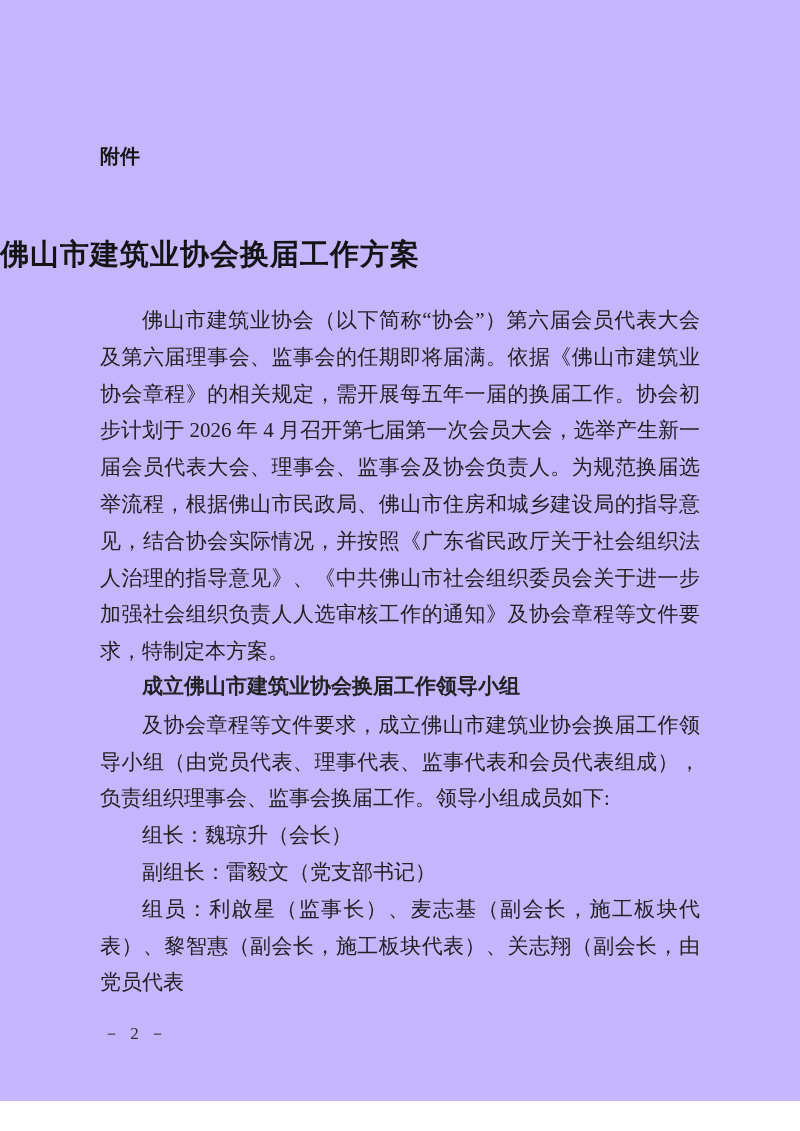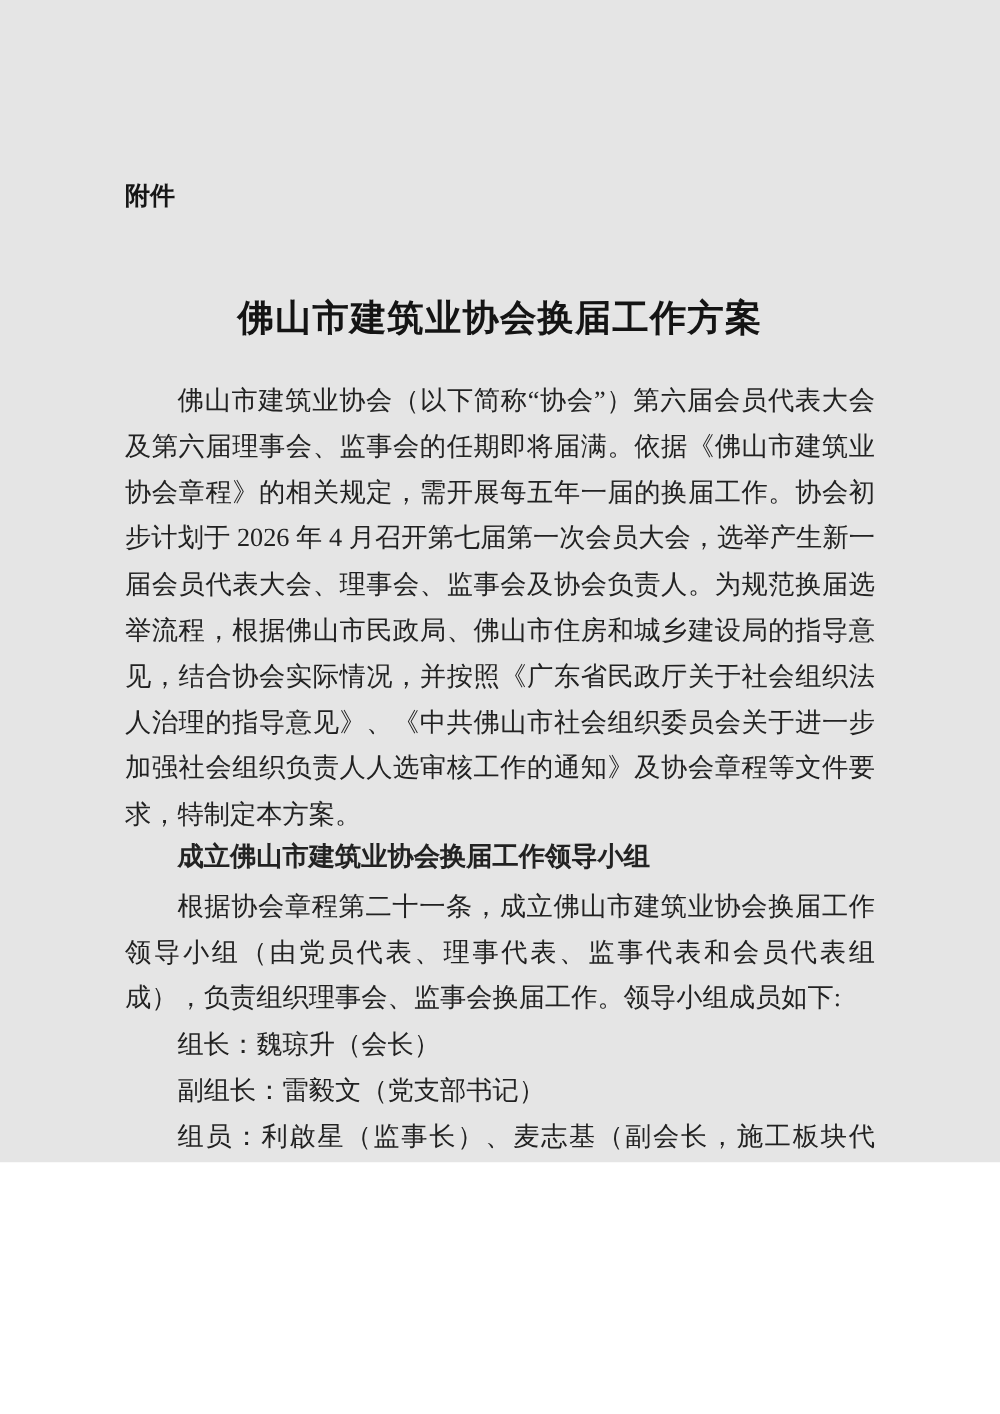--- a/index.html
+++ b/index.html
@@ -3,41 +3,40 @@
 <meta charset="utf-8">
 <style>
   html, body {
     margin: 0;
     padding: 0;
     background: #ffffff;
   }
   .page {
     position: relative;
     width: 800px;
-    height: 930px;
-    background: #e5e5e5;
+    height: 1101px;
+    background: #c4b5fd;
     color: #1e1e1e;
     overflow: hidden;
     font-family: "Liberation Serif", "DejaVu Serif", serif;
   }
   .attachment-label {
     position: absolute;
     top: 143px;
     left: 100px;
     font-family: "Liberation Sans", "DejaVu Sans", sans-serif;
     font-weight: 700;
     font-size: 20px;
     color: #161616;
   }
   .doc-title {
     position: absolute;
     top: 216px;
     left: 0;
     width: 100%;
-    text-align: center;
     font-family: "Liberation Sans", "DejaVu Sans", sans-serif;
     font-weight: 700;
     font-size: 29px;
     letter-spacing: 1px;
     color: #141414;
   }
   .doc-body {
     position: absolute;
     top: 302px;
     left: 100px;
@@ -75,21 +74,21 @@
 
 <div class="page">
 
   <div class="attachment-label">附件</div>
 
   <h1 class="doc-title">佛山市建筑业协会换届工作方案</h1>
 
   <div class="doc-body">
     <p>佛山市建筑业协会（以下简称“协会”）第六届会员代表大会及第六届理事会、监事会的任期即将届满。依据《佛山市建筑业协会章程》的相关规定，需开展每五年一届的换届工作。协会初步计划于 2026 年 4 月召开第七届第一次会员大会，选举产生新一届会员代表大会、理事会、监事会及协会负责人。为规范换届选举流程，根据佛山市民政局、佛山市住房和城乡建设局的指导意见，结合协会实际情况，并按照《广东省民政厅关于社会组织法人治理的指导意见》、《中共佛山市社会组织委员会关于进一步加强社会组织负责人人选审核工作的通知》及协会章程等文件要求，特制定本方案。</p>
     <p class="subsection-heading">成立佛山市建筑业协会换届工作领导小组</p>
-    <p>根据协会章程第二十一条，成立佛山市建筑业协会换届工作领导小组（由党员代表、理事代表、监事代表和会员代表组成），负责组织理事会、监事会换届工作。领导小组成员如下:</p>
+    <p>及协会章程等文件要求，成立佛山市建筑业协会换届工作领导小组（由党员代表、理事代表、监事代表和会员代表组成），负责组织理事会、监事会换届工作。领导小组成员如下:</p>
     <p>组长：魏琼升（会长）</p>
     <p>副组长：雷毅文（党支部书记）</p>
     <p>组员：利啟星（监事长）、麦志基（副会长，施工板块代表）、黎智惠（副会长，施工板块代表）、关志翔（副会长，由党员代表</p>
   </div>
 
   <div class="page-footer">－ 2 －</div>
 
 </div>
 
 </body></html>

